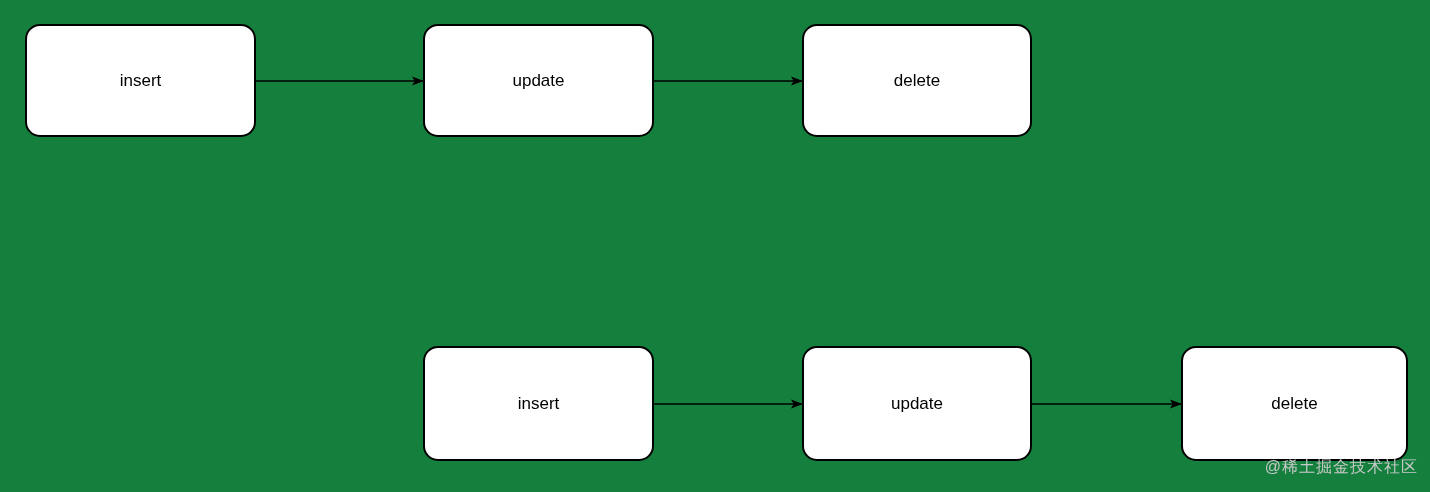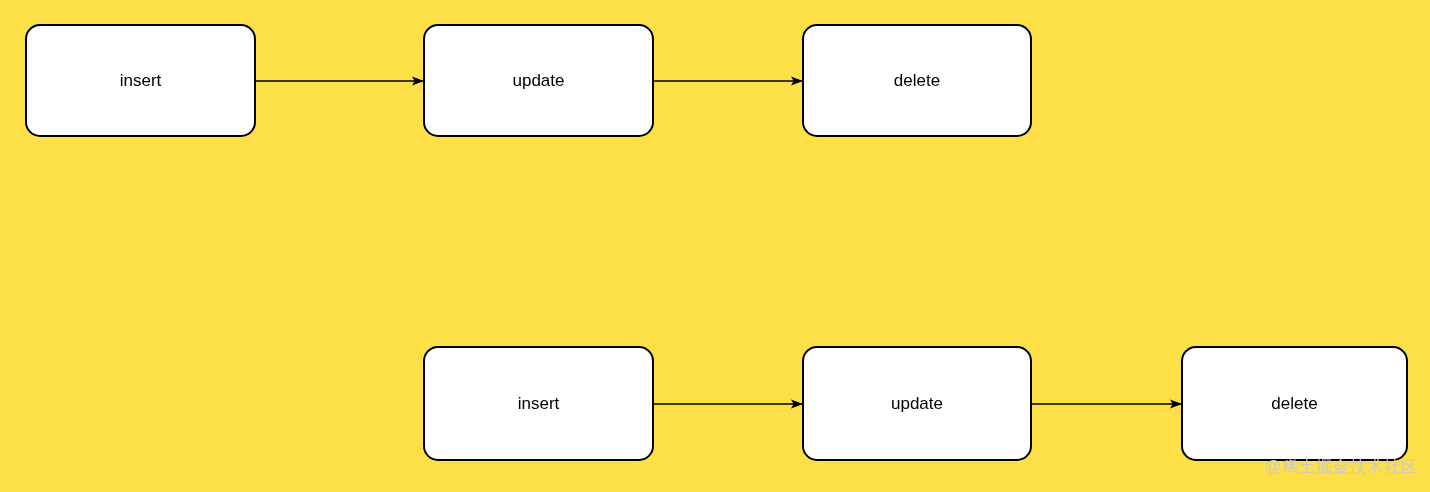--- a/index.html
+++ b/index.html
@@ -7,21 +7,21 @@
     padding: 0;
     background: #ffffff;
   }
   body {
     font-family: "Liberation Sans", sans-serif;
   }
   #canvas {
     position: relative;
     width: 1430px;
     height: 492px;
-    background: #fde047;
+    background: #15803d;
     overflow: hidden;
   }
   #diagram-svg {
     position: absolute;
     top: 0;
     left: 0;
     width: 1430px;
     height: 492px;
     display: block;
   }

